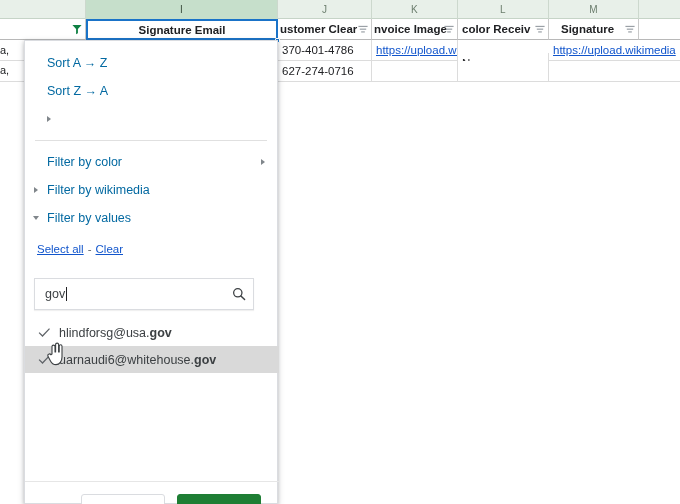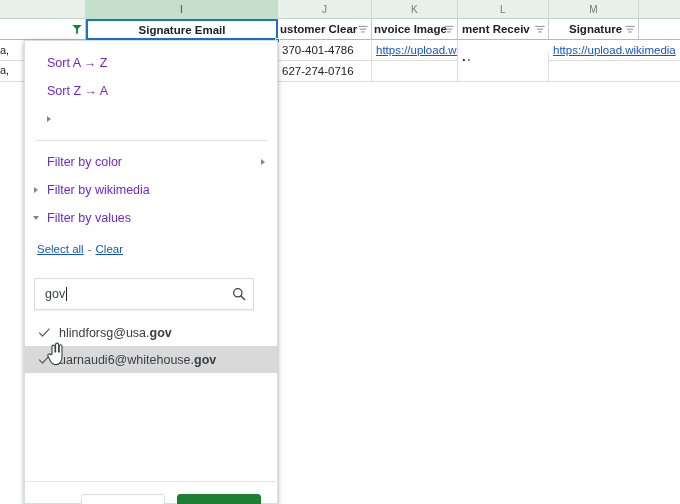--- a/index.html
+++ b/index.html
@@ -72,21 +72,21 @@
   .menu {
     position: absolute; left: 24px; top: 40px; width: 254px; height: 464px;
     background: #ffffff;
     border: 1px solid #dadce0;
     box-shadow: 0 2px 6px rgba(60,64,67,.28), 0 1px 3px rgba(60,64,67,.18);
     z-index: 20;
   }
   .menu-item {
     height: 28px; display: flex; align-items: center;
     padding-left: 22px; padding-right: 12px;
-    font-size: 12.5px; color: #6d28d9;
+    font-size: 12.5px; color: #0369a1;
     position: relative; cursor: default;
   }
   .menu-item .label { flex: 1; }
   .submenu-arrow {
     width: 0; height: 0;
     border-left: 4px solid #80868b;
     border-top: 3.5px solid transparent;
     border-bottom: 3.5px solid transparent;
   }
   .tri-right {
@@ -221,32 +221,32 @@
         <span class="filter-btn">
           <svg viewBox="0 0 12 12" width="12" height="11" aria-hidden="true">
             <rect x="1" y="2" width="10" height="1.3" fill="#9aa0a6"></rect>
             <rect x="2.5" y="5" width="7" height="1.3" fill="#9aa0a6"></rect>
             <rect x="4" y="8" width="4" height="1.3" fill="#9aa0a6"></rect>
           </svg>
         </span>
       </div>
 
       <div class="fieldcell" style="left:458px; width:91px;">
-        <span style="position:absolute;left:4px;">ment Receiv</span>
+        <span style="position:absolute;left:4px;">color Receiv</span>
         <span class="filter-btn">
           <svg viewBox="0 0 12 12" width="12" height="11" aria-hidden="true">
             <rect x="1" y="2" width="10" height="1.3" fill="#9aa0a6"></rect>
             <rect x="2.5" y="5" width="7" height="1.3" fill="#9aa0a6"></rect>
             <rect x="4" y="8" width="4" height="1.3" fill="#9aa0a6"></rect>
           </svg>
         </span>
       </div>
 
       <div class="fieldcell" style="left:549px; width:90px;">
-        <span style="position:absolute;left:12px;margin-left:8px;">Signature</span>
+        <span style="position:absolute;left:12px;">Signature</span>
         <span class="filter-btn">
           <svg viewBox="0 0 12 12" width="12" height="11" aria-hidden="true">
             <rect x="1" y="2" width="10" height="1.3" fill="#9aa0a6"></rect>
             <rect x="2.5" y="5" width="7" height="1.3" fill="#9aa0a6"></rect>
             <rect x="4" y="8" width="4" height="1.3" fill="#9aa0a6"></rect>
           </svg>
         </span>
       </div>
 
       <div class="fieldcell" style="left:639px; width:41px; border-right:none;"></div>

